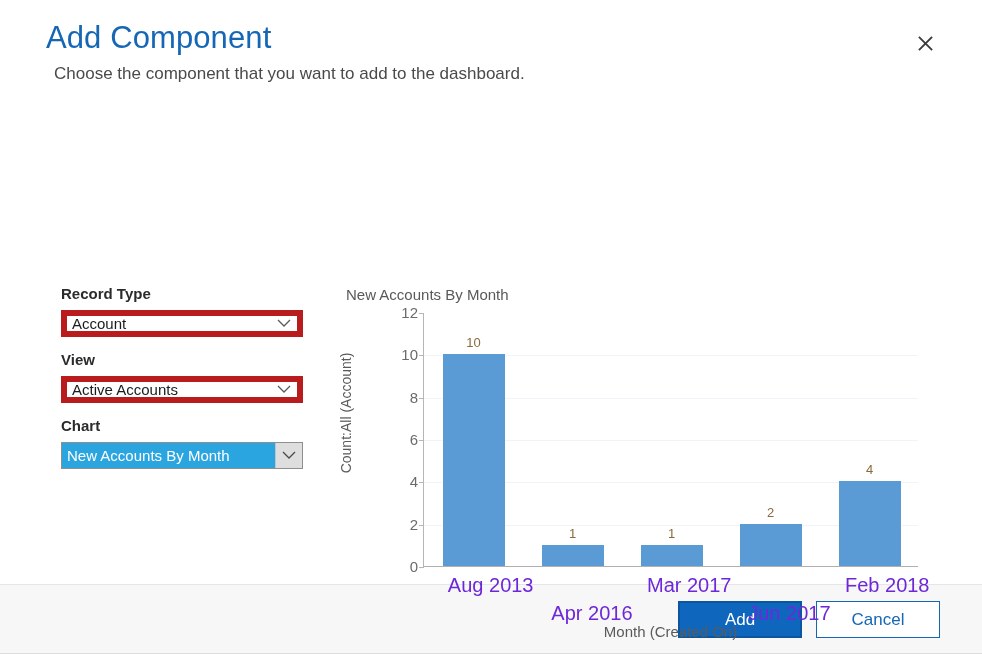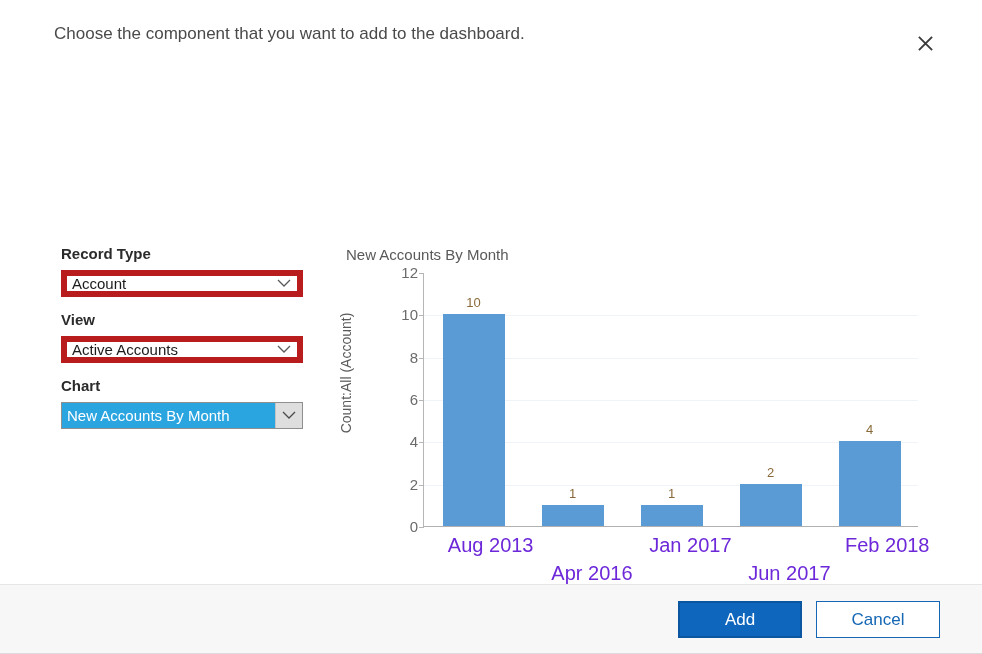--- a/index.html
+++ b/index.html
@@ -279,20 +279,21 @@
     color: #1567b5;
     border: 1px solid #1567b5;
   }
 </style>
 </head>
 <body>
 
 <div id="dialog">
 
   <div id="header">
+    <h1 id="dialog-title">Add Component</h1>
     <p id="dialog-subtitle">Choose the component that you want to add to the dashboard.</p>
     <button id="close-button" aria-label="Close">
       <svg width="15" height="15" viewBox="0 0 15 15" aria-hidden="true">
         <path d="M1.6 1.6 L13.4 13.4 M13.4 1.6 L1.6 13.4" stroke="currentColor" stroke-width="1.9" stroke-linecap="square"></path>
       </svg>
     </button>
   </div>
 
   <div id="dialog-body">
 
@@ -365,28 +366,29 @@
             <div class="gridline" style="top: 211.667px;"></div>
             <div class="tickmark" style="top: 254px;"></div>
             <div class="bar" style="left: 18.5px; width: 62px; height: 211.667px; background: rgb(91, 155, 213);"></div>
             <div class="bar-label" style="left: 29.5px; width: 40px; top: 23.3333px;">10</div>
             <div class="x-tick-label" style="left: -10.5px; width: 120px; top: 262px;">Aug 2013</div>
             <div class="bar" style="left: 117.5px; width: 62px; height: 21.1667px; background: rgb(91, 155, 213);"></div>
             <div class="bar-label" style="left: 128.5px; width: 40px; top: 213.833px;">1</div>
             <div class="x-tick-label" style="left: 88.5px; width: 120px; top: 290px;">Apr 2016</div>
             <div class="bar" style="left: 216.5px; width: 62px; height: 21.1667px; background: rgb(91, 155, 213);"></div>
             <div class="bar-label" style="left: 227.5px; width: 40px; top: 213.833px;">1</div>
-            <div class="x-tick-label" style="left: 187.5px; width: 120px; top: 262px;">Jan 2017</div>
+            <div class="x-tick-label" style="left: 187.5px; width: 120px; top: 262px;">Mar 2017</div>
             <div class="bar" style="left: 315.5px; width: 62px; height: 42.3333px; background: rgb(91, 155, 213);"></div>
             <div class="bar-label" style="left: 326.5px; width: 40px; top: 192.667px;">2</div>
             <div class="x-tick-label" style="left: 286.5px; width: 120px; top: 290px;">Jun 2017</div>
             <div class="bar" style="left: 414.5px; width: 62px; height: 84.6667px; background: rgb(91, 155, 213);"></div>
             <div class="bar-label" style="left: 425.5px; width: 40px; top: 150.333px;">4</div>
             <div class="x-tick-label" style="left: 385.5px; width: 120px; top: 262px;">Feb 2018</div>
           </div>
+        <div id="x-axis-title">Month (Created On)</div>
       </div>
     </div>
 
   </div>
 
   <div id="footer">
     <button class="dialog-button" id="add-button">Add</button>
     <button class="dialog-button" id="cancel-button">Cancel</button>
   </div>
 

